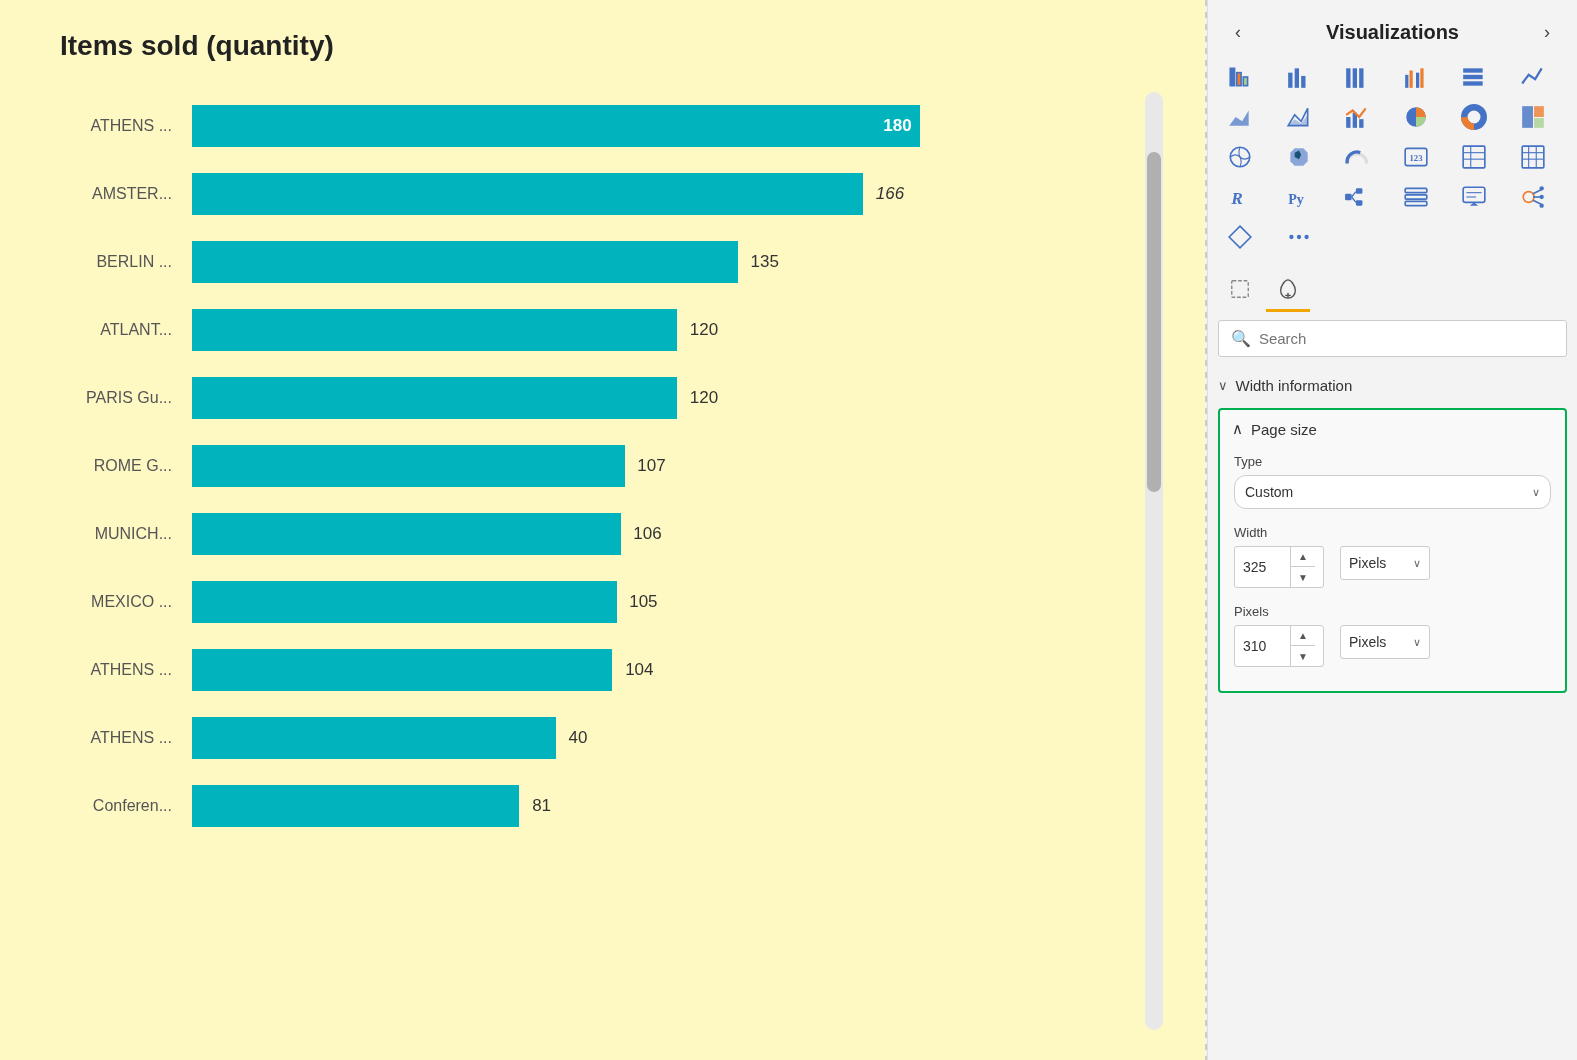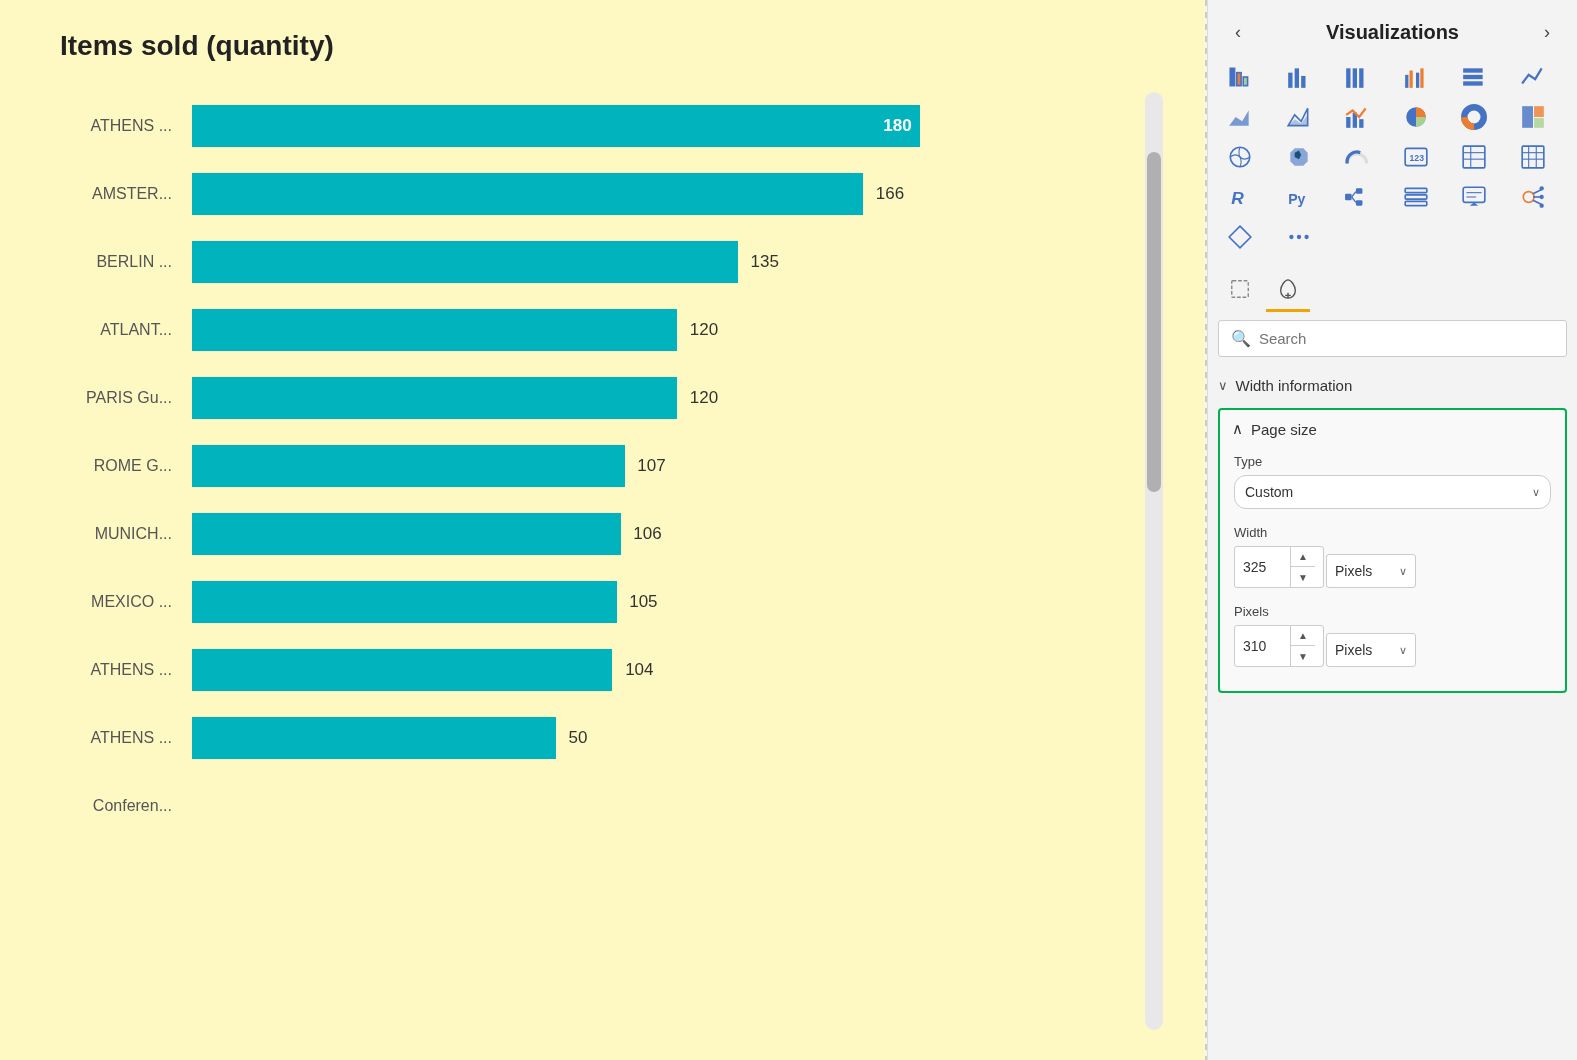--- a/index.html
+++ b/index.html
@@ -163,20 +163,21 @@
       font-size: 20px;
       font-weight: 600;
       color: #222;
     }
 
     .viz-grid {
       display: grid;
       grid-template-columns: repeat(6, 1fr);
       gap: 2px;
       padding: 0 10px 8px 10px;
+      font-family: Liberation Serif, serif;
     }
 
     .viz-icon {
       width: 44px;
       height: 38px;
       display: flex;
       align-items: center;
       justify-content: center;
       cursor: pointer;
       border-radius: 3px;
@@ -280,22 +281,22 @@
     }
 
     .field-label {
       font-size: 13px;
       color: #444;
       margin-bottom: 6px;
     }
 
     .field-row {
       display: flex;
-      gap: 2px;
-      align-items: flex-end;
+      gap: 16px;
+      align-items: flex-start;
     }
 
     .dropdown-select {
       flex: 1;
       background: white;
       border: 1px solid #ccc;
       border-radius: 12px;
       padding: 8px 10px;
       font-size: 14px;
       color: #333;
@@ -388,21 +389,21 @@
           <div class="bar-track">
             <div class="bar-fill" style="width: 78%; background: rgb(0, 179, 188);">
               <span class="bar-value-inside">180</span>
             </div>
           </div>
         </div>
         <div class="bar-row">
           <div class="bar-label">AMSTER...</div>
           <div class="bar-track">
             <div class="bar-fill" style="width: 71.9333%; background: rgb(0, 179, 188);"></div>
-            <span class="bar-value-outside" style="left: 72.4333%;">166</span>
+            <span class="bar-value-outside" style="left: 72.4333%; font-style: italic;">166</span>
           </div>
         </div>
         <div class="bar-row">
           <div class="bar-label">BERLIN ...</div>
           <div class="bar-track">
             <div class="bar-fill" style="width: 58.5%; background: rgb(0, 179, 188);"></div>
             <span class="bar-value-outside" style="left: 59%;">135</span>
           </div>
         </div>
         <div class="bar-row">
@@ -444,25 +445,29 @@
           <div class="bar-label">ATHENS ...</div>
           <div class="bar-track">
             <div class="bar-fill" style="width: 45.0667%; background: rgb(0, 179, 188);"></div>
             <span class="bar-value-outside" style="left: 45.5667%;">104</span>
           </div>
         </div>
         <div class="bar-row">
           <div class="bar-label">ATHENS ...</div>
           <div class="bar-track">
             <div class="bar-fill" style="width: 39%; background: rgb(0, 179, 188);"></div>
-            <span class="bar-value-outside" style="left: 39.5%;">50</span>
+            <span class="bar-value-outside" style="left: 39.5%;">40</span>
           </div>
         </div>
         <div class="bar-row">
           <div class="bar-label">Conferen...</div>
+          <div class="bar-track">
+            <div class="bar-fill" style="width: 35.1%; background: rgb(0, 179, 188);"></div>
+            <span class="bar-value-outside" style="left: 35.6%;">81</span>
+          </div>
         </div>
       </div>
 
     <div style="width:30px; display:flex; align-items:stretch; margin-left:10px;">
       <div class="scrollbar-area">
         <div class="scrollbar-thumb"></div>
       </div>
     </div>
   </div>
 </div>

